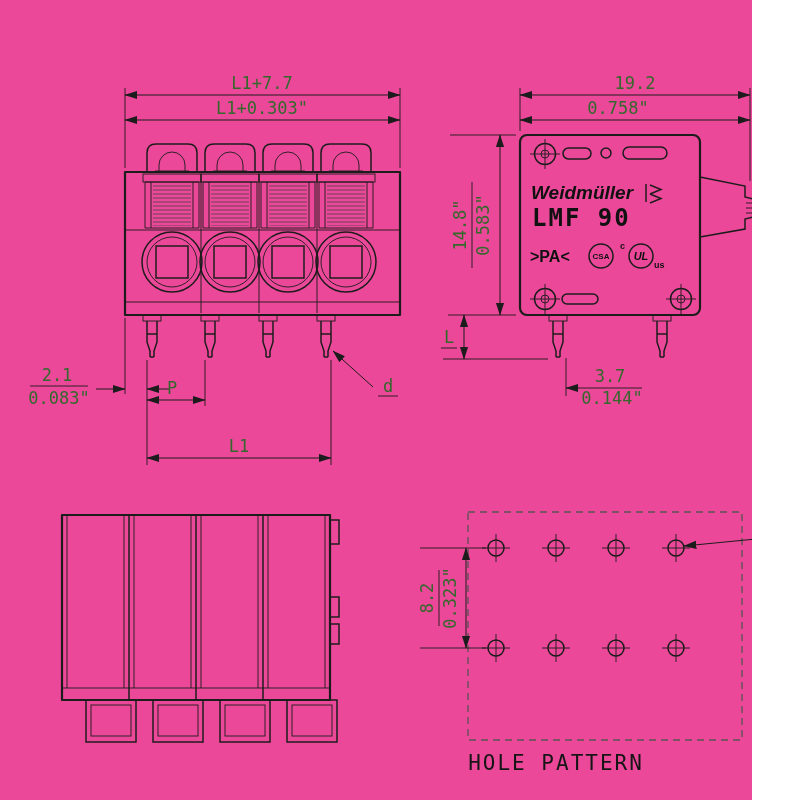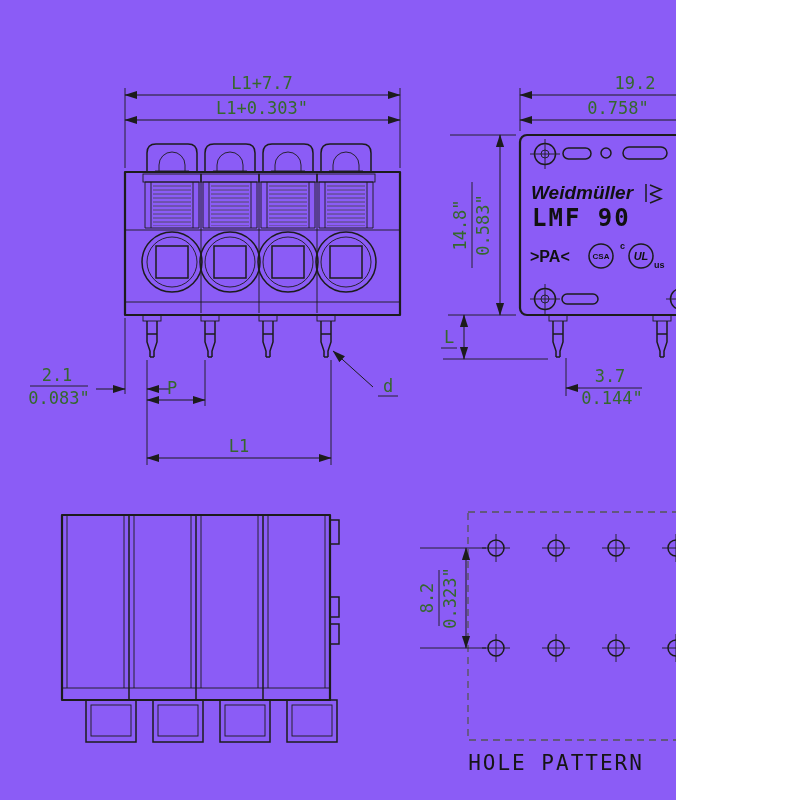--- a/index.html
+++ b/index.html
@@ -1,16 +1,16 @@
 <!DOCTYPE html>
 <html style="--line: #1c1c1c; --dim: #35682d;"><head>
 <meta charset="utf-8">
 <style>
   html,body{margin:0;padding:0;background:#fff}
-  .wrap{width:676px;height:800px;background:#8b5cf6;position:relative;overflow:hidden}
+  .wrap{width:752px;height:800px;background:#ec4899;position:relative;overflow:hidden}
   svg{display:block}
   .ol{stroke:var(--line,#1c1c1c);stroke-width:2.2;fill:none;stroke-linejoin:round}
   .ml{stroke:var(--line,#1c1c1c);stroke-width:1.5;fill:none}
   .tl{stroke:var(--line,#1c1c1c);stroke-width:0.9;fill:none}
   .dl{stroke:var(--line,#1c1c1c);stroke-width:1;fill:none}
   .ext{stroke:var(--line,#1c1c1c);stroke-width:0.9;fill:none}
   .dash{stroke:#555;stroke-width:1.3;fill:none;stroke-dasharray:7 5}
   .dimtext{fill:var(--dim,#35682d);font:17px "DejaVu Sans Mono",monospace;text-anchor:middle}
   .brand{font:italic bold 19px "Liberation Sans",sans-serif;fill:#111}
   .model{font:bold 24px "DejaVu Sans Mono",monospace;fill:#111;letter-spacing:2px}

